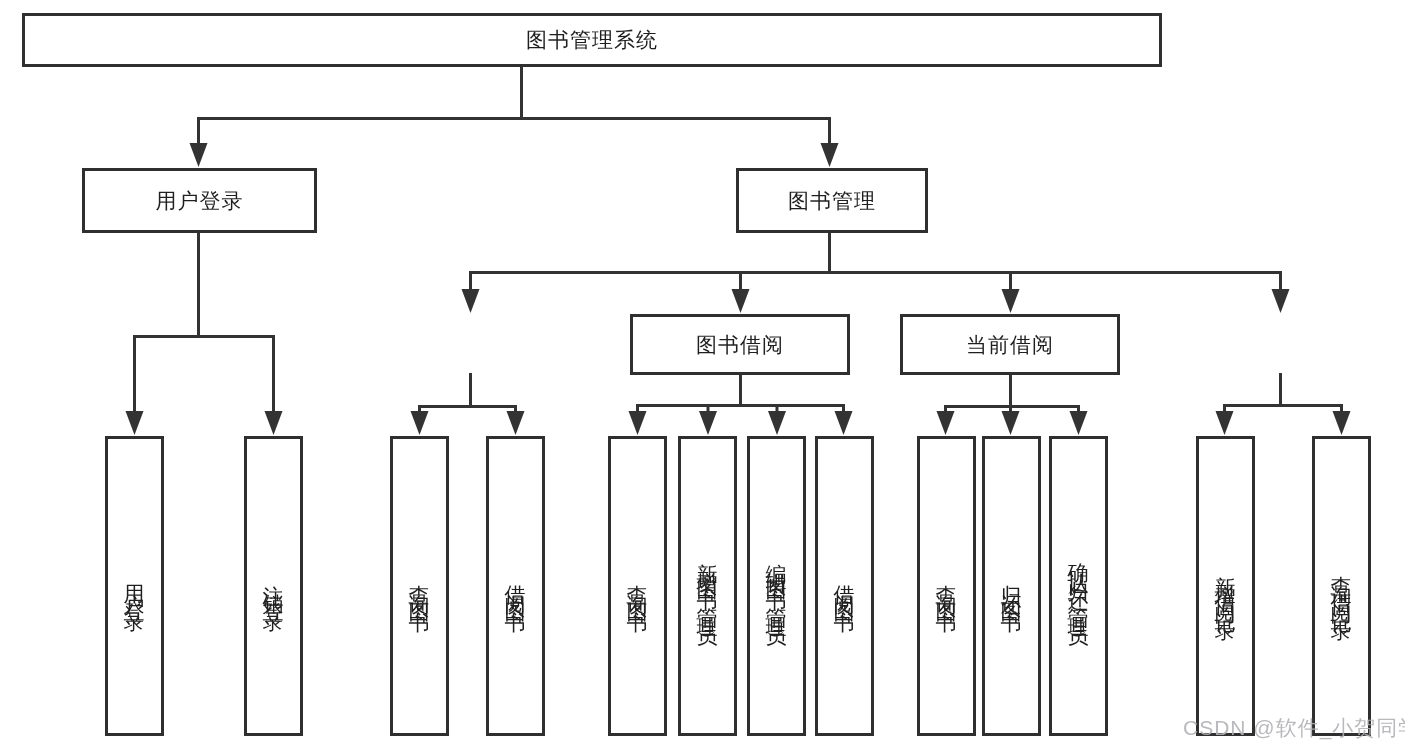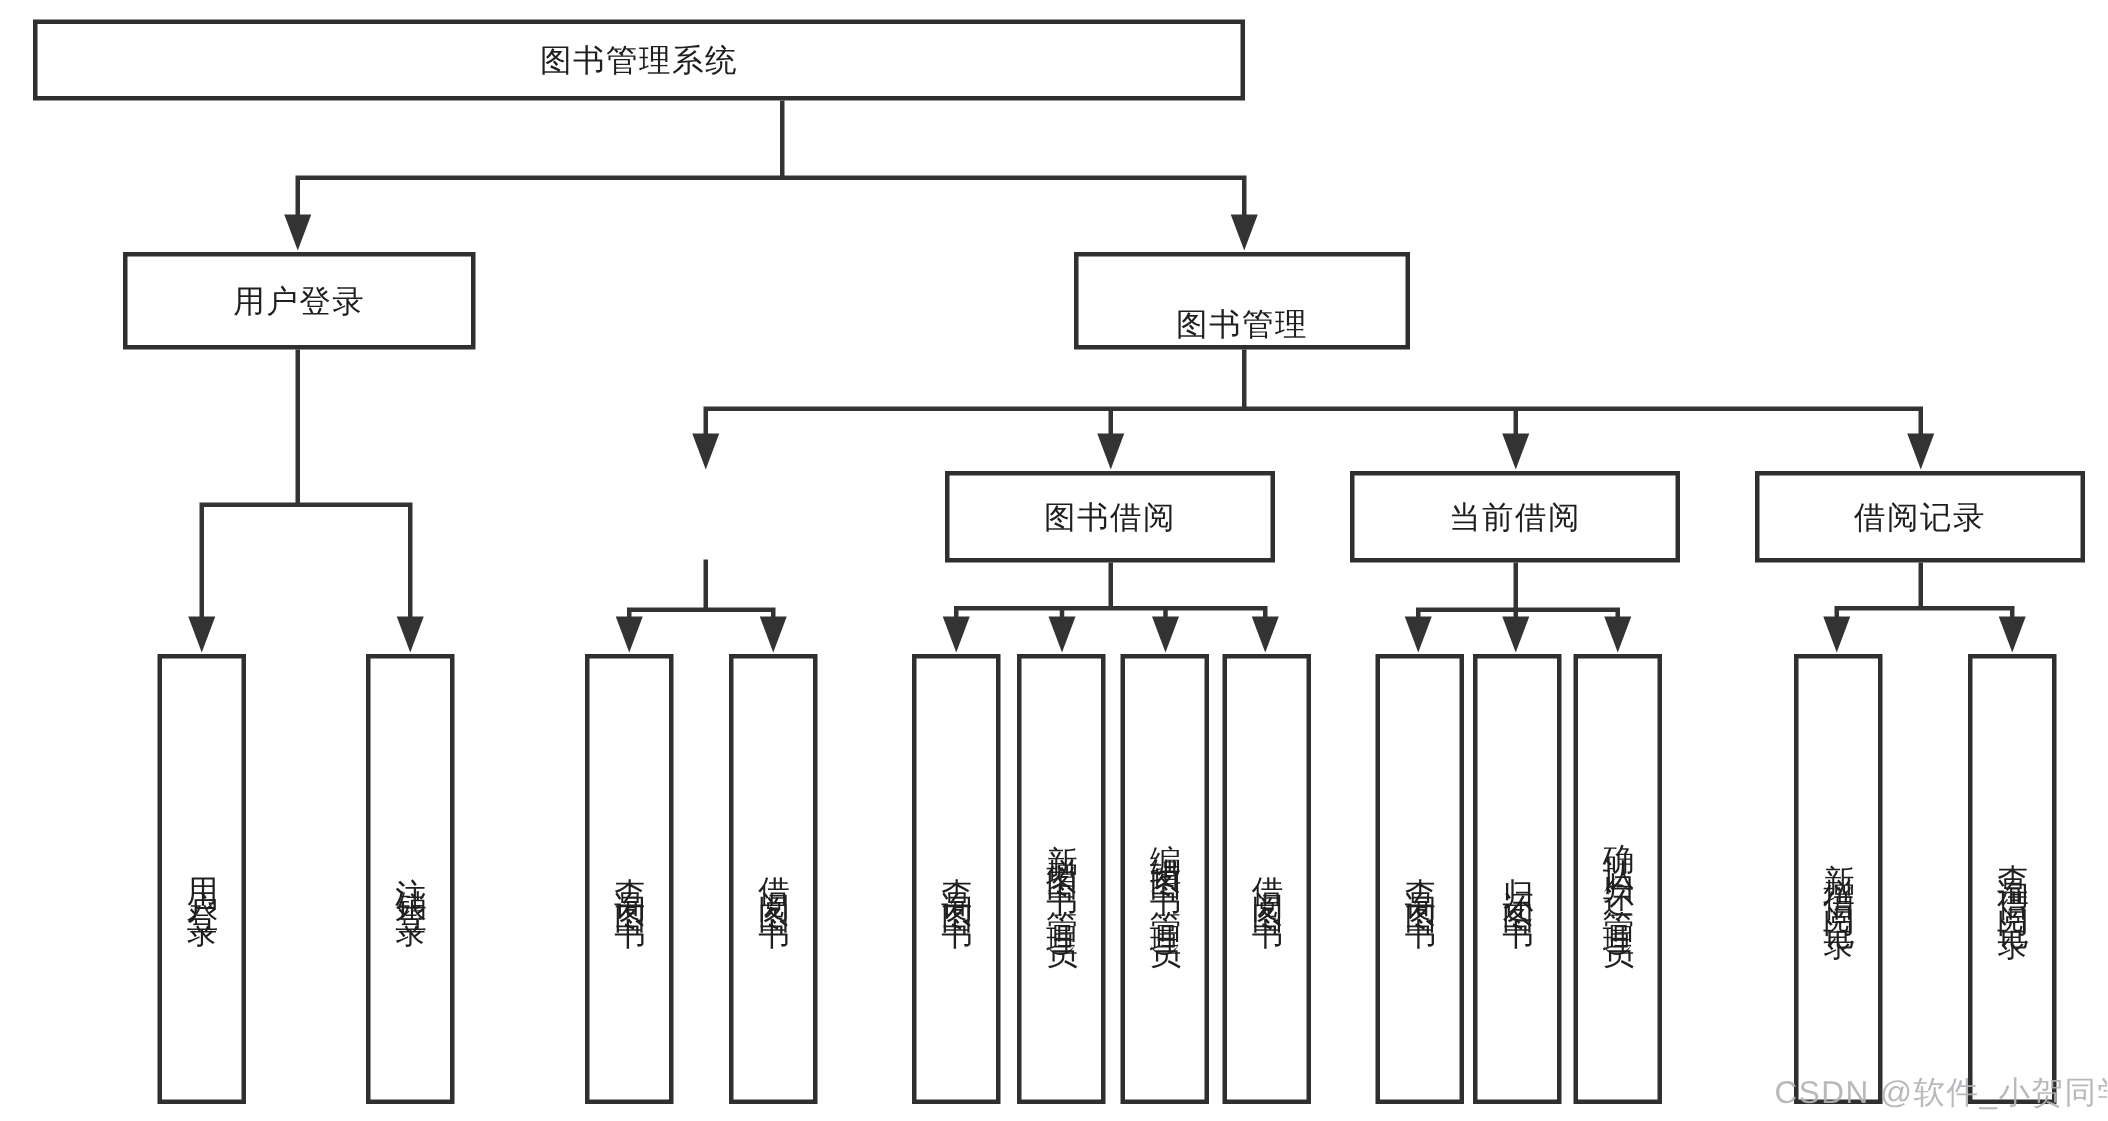--- a/index.html
+++ b/index.html
@@ -37,23 +37,23 @@
     border: 3px solid #2f2f2f;
     background: #ffffff;
     display: flex;
     align-items: center;
     justify-content: center;
     color: #1f1f1f;
     font-size: 21px;
     letter-spacing: 1px;
     text-align: center;
   }
-  .root  { left: 22px;  top: 13px;  width: 808px; height: 54px; }
+  .root  { left: 22px;  top: 13px;  width: 1140px; height: 54px; }
   .l2a   { left: 82px;  top: 168px; width: 235px;  height: 65px; }
-  .l2b   { left: 716px; top: 168px; width: 224px;  height: 65px; align-items: flex-end; }
+  .l2b   { left: 736px; top: 168px; width: 192px;  height: 65px; }
   .l3    { top: 314px;  height: 61px; width: 220px; }
   .l3a   { left: 360px; }
   .l3b   { left: 630px; }
   .l3c   { left: 900px; }
   .l3d   { left: 1170px; }
   .leaf  { top: 436px; width: 59px; height: 300px; }
   .leaf .vtext {
     writing-mode: vertical-rl;
     text-orientation: mixed;
     letter-spacing: 9px;
@@ -149,23 +149,20 @@
   <div class="box l2b">
     <span>图书管理</span>
   </div>
 
   <div class="box l3 l3c">
     <span>当前借阅</span>
   </div>
   <div class="box l3 l3b">
     <span>图书借阅</span>
   </div>
-  <div class="box l3 l3d">
-    <span>借阅记录</span>
-  </div>
 
   <div class="box leaf p1">
     <span class="vtext">用户登录</span>
   </div>
   <div class="box leaf p2">
     <span class="vtext">注销登录</span>
   </div>
 
   <div class="box leaf p3">
     <span class="vtext">查询图书</span>

